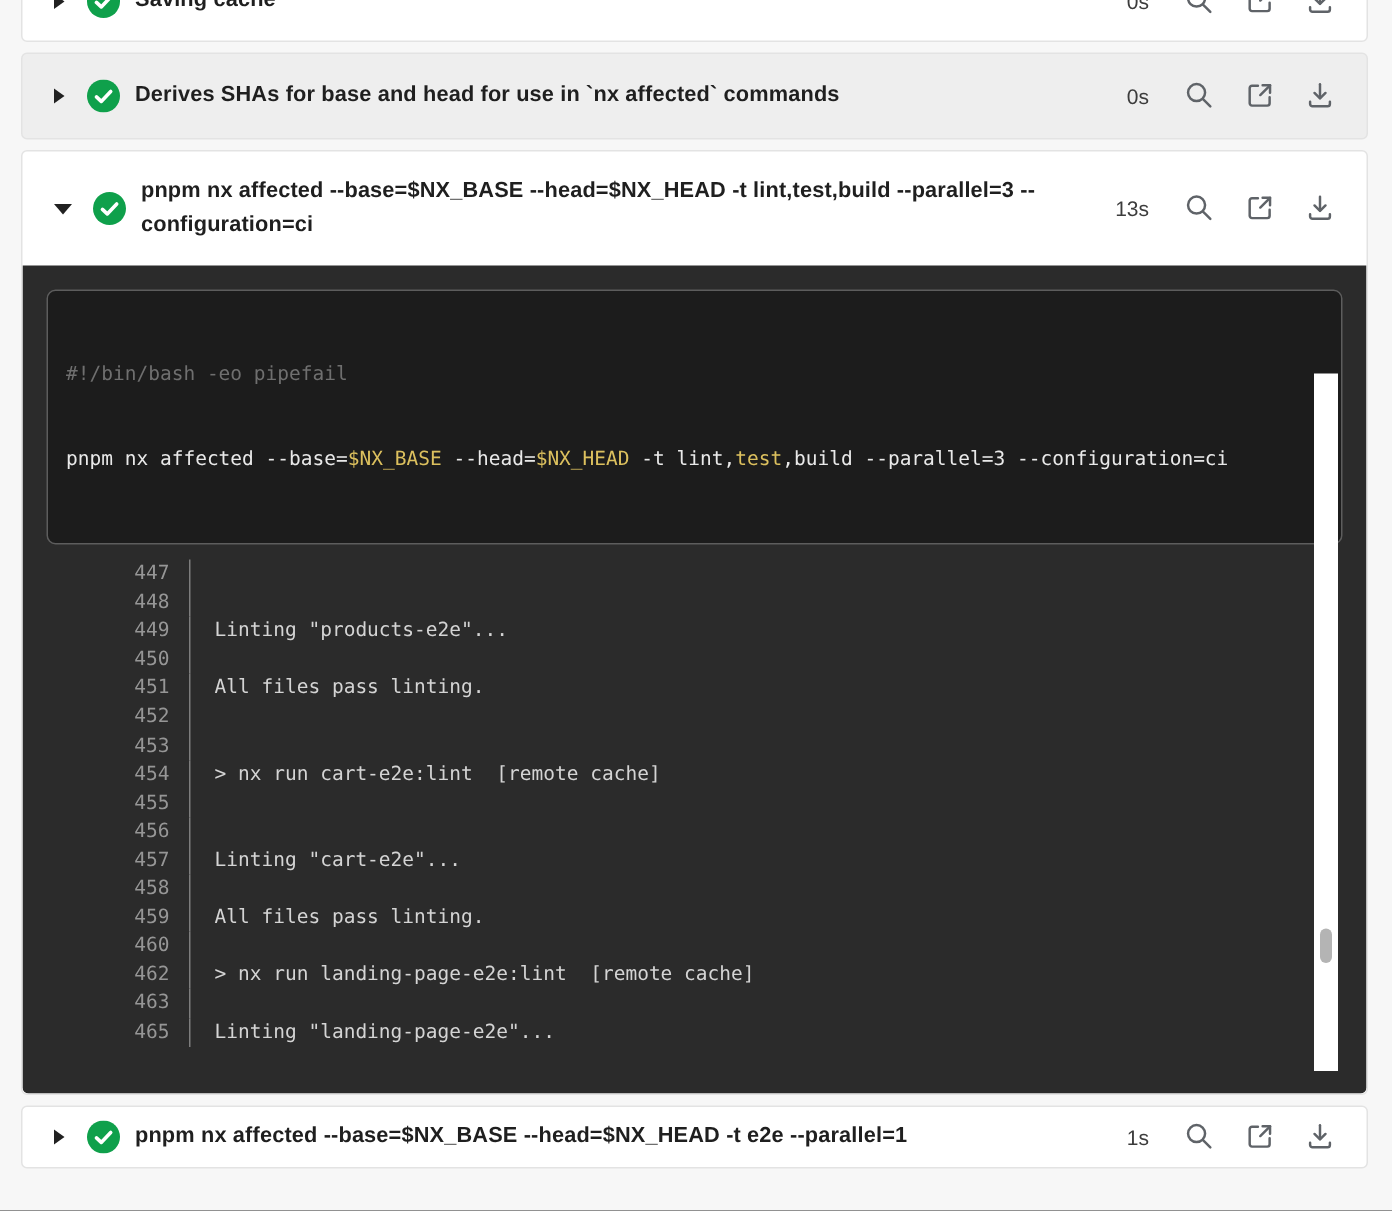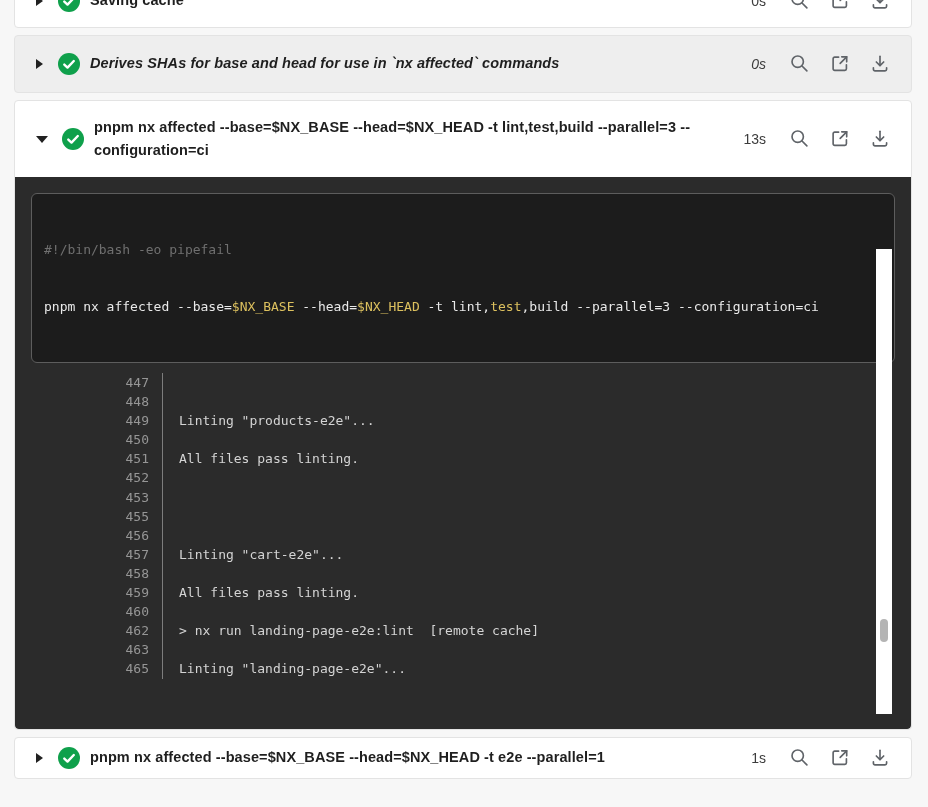--- a/index.html
+++ b/index.html
@@ -11,21 +11,21 @@
     --scroll-track:#ffffff; --scroll-thumb:#b4b4b4;
   }
   *{box-sizing:border-box;}
   html,body{margin:0;padding:0;}
   body{
     width:928px;height:807px;overflow:hidden;background:var(--page-bg);
     font-family:"Liberation Sans",sans-serif;
   }
   .steps{margin:0 16px 0 14px;}
   .card{background:var(--card-bg);border:1px solid var(--card-border);border-radius:4px;}
-  .card.gray{background:var(--card-alt-bg);font-style:italic;}
+  .card.gray{background:var(--card-alt-bg);}
   .card.partial{margin-top:-27px;height:55px;}
   .card.collapsed{height:58px;margin-top:7px;}
   .card.last{height:42px;}
   .step-row{display:flex;align-items:center;height:100%;padding:0 20px 0 21px;cursor:pointer;}
   .tri-right{width:0;height:0;border-top:5px solid transparent;border-bottom:5px solid transparent;
     border-left:7px solid #212121;flex:none;margin-right:15px;}
   .tri-down{width:0;height:0;border-left:6px solid transparent;border-right:6px solid transparent;
     border-top:7px solid #212121;flex:none;margin-right:14px;}
   .check{width:22px;height:22px;flex:none;margin-right:10px;display:block;}
   .step-title{font-weight:700;font-size:14.5px;color:var(--title-color);letter-spacing:.1px;line-height:1.6;}
@@ -42,21 +42,21 @@
     border-radius:0 0 4px 4px;}
   .cmdbox{margin:16px 16px 0;border:1px solid var(--cmdbox-border);border-radius:6px;
     padding:8px 12px;background:var(--cmdbox-bg);
     font-family:"DejaVu Sans Mono",monospace;font-size:13px;line-height:19px;
     white-space:pre;overflow:hidden;}
   .shebang{color:var(--shebang-gray);}
   .cmdline{color:var(--cmd-white);}
   .cmdline .hl{color:var(--var-yellow);}
   .log{margin-top:10px;font-family:"DejaVu Sans Mono",monospace;font-size:13px;line-height:19.1px;}
   .log-row{display:flex;white-space:pre;}
-  .lnum{width:98px;text-align:right;color:var(--line-number);flex:none;margin-left:36px;}
+  .lnum{width:98px;text-align:right;color:var(--line-number);flex:none;}
   .ltext{border-left:1px solid var(--gutter-line);margin-left:13px;padding-left:16px;
     color:var(--log-text);flex:1;min-width:0;}
   .scroll-track{position:absolute;top:72px;right:19px;width:16px;height:465px;
     background:var(--scroll-track);}
   .scroll-thumb{position:absolute;top:370px;left:4px;width:8px;height:23px;border-radius:4px;
     background:var(--scroll-thumb);cursor:pointer;}
 </style>
 </head>
 <body>
 
@@ -173,20 +173,21 @@
         <div class="cmdline" id="cmd-line"><span>pnpm nx affected --base=</span><span class="hl">$NX_BASE</span><span> --head=</span><span class="hl">$NX_HEAD</span><span> -t lint,</span><span class="hl">test</span><span>,build --parallel=3 --configuration=ci</span></div>
       </div>
       <div class="log" id="log-lines">
           <div class="log-row"><span class="lnum">447</span><span class="ltext"></span></div>
           <div class="log-row"><span class="lnum">448</span><span class="ltext"></span></div>
           <div class="log-row"><span class="lnum">449</span><span class="ltext">Linting "products-e2e"...</span></div>
           <div class="log-row"><span class="lnum">450</span><span class="ltext"></span></div>
           <div class="log-row"><span class="lnum">451</span><span class="ltext">All files pass linting.</span></div>
           <div class="log-row"><span class="lnum">452</span><span class="ltext"></span></div>
           <div class="log-row"><span class="lnum">453</span><span class="ltext"></span></div>
+          <div class="log-row"><span class="lnum">454</span><span class="ltext">&gt; nx run cart-e2e:lint  [remote cache]</span></div>
           <div class="log-row"><span class="lnum">455</span><span class="ltext"></span></div>
           <div class="log-row"><span class="lnum">456</span><span class="ltext"></span></div>
           <div class="log-row"><span class="lnum">457</span><span class="ltext">Linting "cart-e2e"...</span></div>
           <div class="log-row"><span class="lnum">458</span><span class="ltext"></span></div>
           <div class="log-row"><span class="lnum">459</span><span class="ltext">All files pass linting.</span></div>
           <div class="log-row"><span class="lnum">460</span><span class="ltext"></span></div>
           <div class="log-row"><span class="lnum">462</span><span class="ltext">&gt; nx run landing-page-e2e:lint  [remote cache]</span></div>
           <div class="log-row"><span class="lnum">463</span><span class="ltext"></span></div>
           <div class="log-row"><span class="lnum">465</span><span class="ltext">Linting "landing-page-e2e"...</span></div>
         </div>

